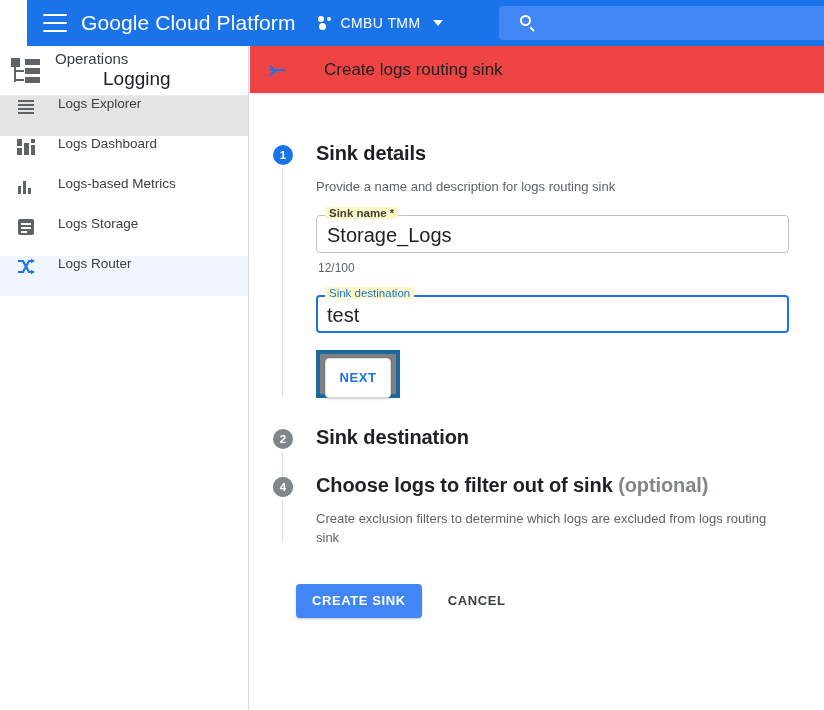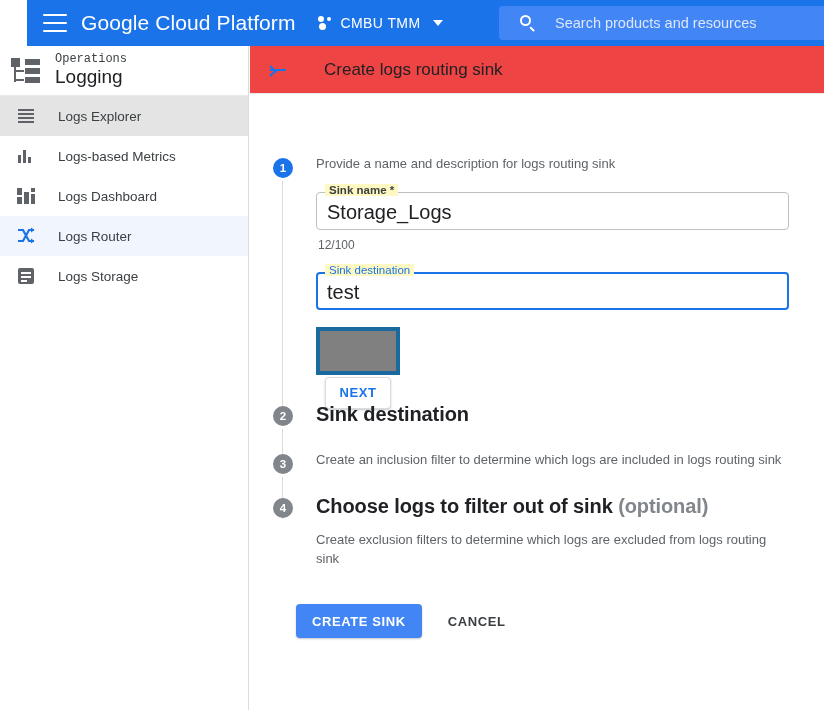--- a/index.html
+++ b/index.html
@@ -82,25 +82,25 @@
   .prod-ico { width: 30px; height: 26px; position: relative; margin-right: 14px; flex: none; }
   .prod-ico i { position: absolute; background: #5f6368; display: block; }
   .prod-ico i.sq { width: 9px; height: 9px; left: 0; top: 0; }
   .prod-ico i.b1 { width: 15px; height: 6px; left: 14px; top: 1px; }
   .prod-ico i.b2 { width: 15px; height: 6px; left: 14px; top: 10px; }
   .prod-ico i.b3 { width: 15px; height: 6px; left: 14px; top: 19px; }
   .prod-ico i.vl { width: 2px; height: 20px; left: 3px; top: 4px; }
   .prod-ico i.h2 { width: 10px; height: 2px; left: 3px; top: 12px; }
   .prod-ico i.h3 { width: 10px; height: 2px; left: 3px; top: 21px; }
   .prod-text { line-height: 1.1; }
-  .prod-sub { font-size: 12px; color: #3c4043; font-family: Liberation Mono, monospace; }
-  .prod-name { font-size: 19px; color: #202124; margin-top: 1px; }
+  .prod-sub { font-size: 15px; color: #3c4043; }
+  .prod-name { font-size: 19px; color: #202124; margin-top: 1px; margin-left: 48px; }
 
   .nav-item {
-    height: 40px; display: flex; align-items: center;
+    height: 40px; display: flex; align-items: flex-start;
     padding-left: 15px; cursor: pointer;
   }
   .nav-item.sel-grey { background: #e4e4e4; }
   .nav-item.sel-blue { background: #f1f6fe; }
   .nav-ico { width: 22px; height: 22px; margin-right: 21px; position: relative; flex: none; }
   .nav-label { font-size: 13.5px; color: #3c4043; }
   .nav-item.sel-blue .nav-label { color: #3c4043; }
 
   
   .ic-list i { position: absolute; left: 3px; background: #5f6368; height: 2px; width: 16px; display: block; }
@@ -187,27 +187,26 @@
 
   
   .next-wrap { position: relative; margin-top: 17px; width: 84px; height: 48px; }
   .annot-box {
     position: absolute; left: 0; top: 0; width: 84px; height: 48px;
     border: 4px solid #1a6aa0; box-sizing: border-box;
     background: #808080;
   }
   .next-btn {
     position: absolute; left: 9px; top: 8px;
-    width: 66px; height: 32px;
+    width: 66px; height: 40px;
     background: #fff; border: 1px solid #dadce0; border-radius: 4px;
     color: #1a73e8; font-size: 13px; font-weight: bold; letter-spacing: .55px;
     display: flex; align-items: center; justify-content: center;
     cursor: pointer;
     box-shadow: 0 1px 2px rgba(60,64,67,.3);
-    margin-top: 42px;
   }
 
   .actions { display: flex; align-items: center; gap: 18px; margin-top: 36px; padding-left: 23px; }
   .btn-primary {
     background: #4285f4; color: #fff;
     font-size: 13px; font-weight: bold; letter-spacing: .6px;
     border: none; border-radius: 4px;
     height: 34px; padding: 0 16px;
     cursor: pointer;
     box-shadow: 0 1px 2px rgba(60,64,67,.3);
@@ -237,21 +236,20 @@
     </span>
     <span class="proj-name">CMBU TMM</span>
     <span class="chev-down"></span>
   </div>
 
   <div class="searchbox">
     <span class="search-ico">
       <span class="ring"></span>
         <span class="hnd"></span>
     </span>
-    <span class="search-ph" placeholder="Search products and resources">Search products and resources</span>
   </div>
 </div>
 
 <div class="sidebar">
 
   <div class="prod-header">
     <span class="prod-ico">
       <i class="sq"></i>
         <i class="vl"></i>
         <i class="h2"></i>
@@ -270,78 +268,79 @@
     <span class="nav-ico ic-list">
       <i></i>
         <i></i>
         <i></i>
         <i></i>
     </span>
     <span class="nav-label">Logs Explorer</span>
   </div>
 
   <div class="nav-item">
-    <span class="nav-ico ic-bar">
-      <i class="a"></i>
-        <i class="b"></i>
-        <i class="c"></i>
-    </span>
-    <span class="nav-label">Logs-based Metrics</span>
-  </div>
-
-  <div class="nav-item">
     <span class="nav-ico ic-dash">
       <i class="a"></i>
         <i class="b"></i>
         <i class="c"></i>
         <i class="d"></i>
         <i class="e"></i>
     </span>
     <span class="nav-label">Logs Dashboard</span>
+  </div>
+
+  <div class="nav-item">
+    <span class="nav-ico ic-bar">
+      <i class="a"></i>
+        <i class="b"></i>
+        <i class="c"></i>
+    </span>
+    <span class="nav-label">Logs-based Metrics</span>
+  </div>
+
+  <div class="nav-item">
+    <span class="nav-ico ic-storage">
+      <span class="box"></span>
+        <i></i>
+        <i></i>
+        <i></i>
+    </span>
+    <span class="nav-label">Logs Storage</span>
   </div>
 
   <div class="nav-item sel-blue">
     <span class="nav-ico ic-router">
       <svg width="20" height="20" viewBox="0 0 20 20">
         <path d="M2 4 L7 4 L13 15 L18 15" stroke="#1a73e8" stroke-width="2.2" fill="none"></path>
         <path d="M2 15 L7 15 L13 4 L18 4" stroke="#1a73e8" stroke-width="2.2" fill="none"></path>
         <path d="M15 1.5 L18.5 4 L15 6.5 Z" fill="#1a73e8"></path>
         <path d="M15 12.5 L18.5 15 L15 17.5 Z" fill="#1a73e8"></path>
       </svg>
     </span>
     <span class="nav-label">Logs Router</span>
   </div>
-
-  <div class="nav-item">
-    <span class="nav-ico ic-storage">
-      <span class="box"></span>
-        <i></i>
-        <i></i>
-        <i></i>
-    </span>
-    <span class="nav-label">Logs Storage</span>
-  </div>
 </div>
 
 <div class="main">
 
   <div class="page-head">
     <span class="back-arrow">
       <span class="shaft"></span>
         <span class="hd1"></span>
         <span class="hd2"></span>
     </span>
     <span class="page-title">Create logs routing sink</span>
   </div>
 
   <div class="content">
 
     <div class="step">
       <div class="step-badge active">1</div>
       <div class="step-line" style="top:26px; height:228px;"></div>
+      <div class="step-title">Sink details</div>
       <div class="step-desc">Provide a name and description for logs routing sink</div>
 
       <div class="field">
         <span class="frame"></span>
         <span class="legend">Sink name *</span>
         <span class="val" placeholder="">Storage_Logs</span>
       </div>
       <div class="counter">12/100</div>
 
       <div class="field focused" style="margin-top:20px;">
@@ -358,21 +357,20 @@
 
     <div class="step" style="margin-top:28px;">
       <div class="step-badge idle">2</div>
       <div class="step-line" style="top:26px; height:42px;"></div>
       <div class="step-title">Sink destination</div>
     </div>
 
     <div class="step" style="margin-top:25px;">
       <div class="step-badge idle">3</div>
       <div class="step-line" style="top:26px; height:42px;"></div>
-      <div class="step-desc">Create an inclusion filter to determine which logs are included in logs routing sink</div>
     </div>
 
     <div class="step" style="margin-top:25px;">
       <div class="step-badge idle">4</div>
       <div class="step-title">
         <span>Choose logs to filter out of sink</span>
         <span class="opt">(optional)</span>
       </div>
       <div class="step-desc" style="max-width:462px;">Create exclusion filters to determine which logs are excluded from logs routing sink</div>
     </div>

